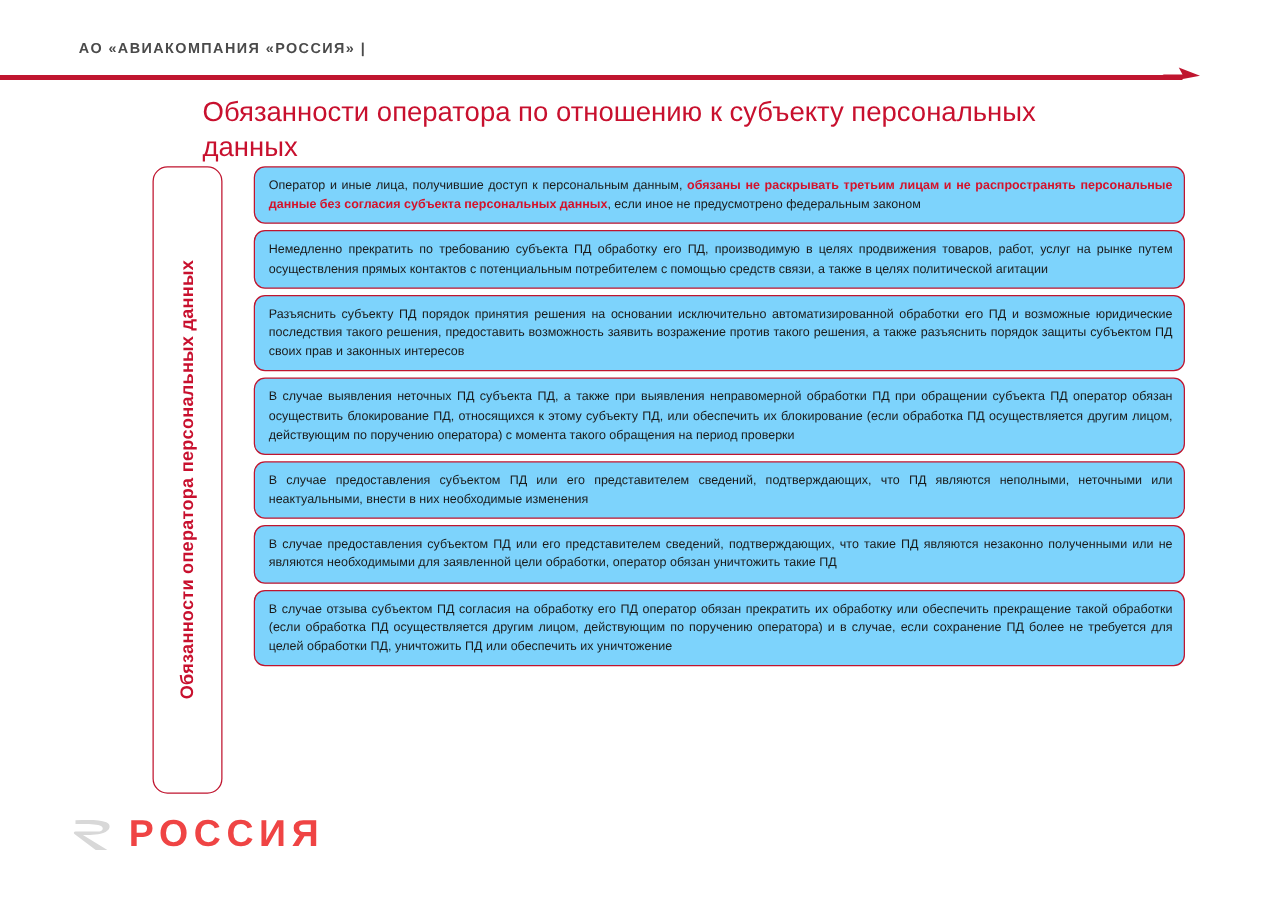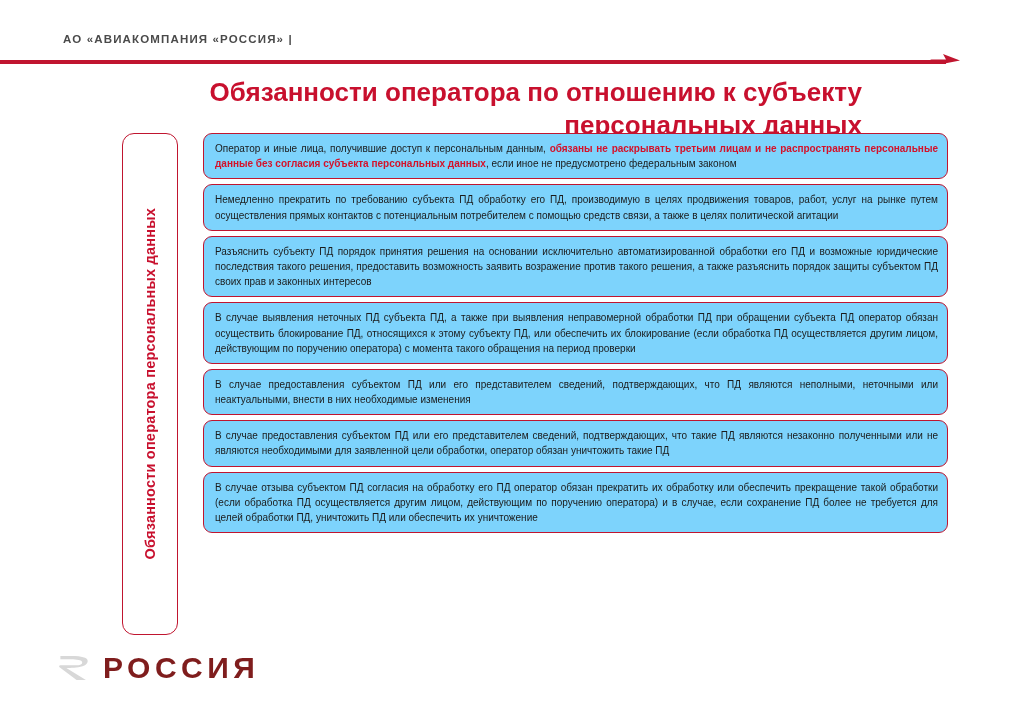--- a/index.html
+++ b/index.html
@@ -49,23 +49,23 @@
     height: 14px;
     overflow: visible;
   }
 
   
   .slide-title {
     position: absolute;
     left: 162px;
     top: 76px;
     width: 700px;
-    text-align: right;
-    font-size: 26px;
-    font-weight: bold;
+    text-align: left;
+    font-size: 22px;
+    font-weight: normal;
     line-height: 1.27;
     color: #c8102e;
   }
 
   
   .side-label {
     position: absolute;
     left: 122px;
     top: 133px;
     width: 56px;
@@ -126,21 +126,21 @@
   }
   .logo-mark {
     width: 34px;
     height: 34px;
     flex: none;
   }
   .logo-word {
     font-size: 30px;
     font-weight: bold;
     letter-spacing: 4.5px;
-    color: #7f1d1d;
+    color: #ef4444;
     line-height: 1;
   }
 </style>
 </head>
 <body>
 
 <div class="header">
   <div class="header-brand">АО «АВИАКОМПАНИЯ «РОССИЯ»  |</div>
   <div class="header-rule"></div>
   <svg class="header-rule-arrow" viewBox="0 0 30 14">

